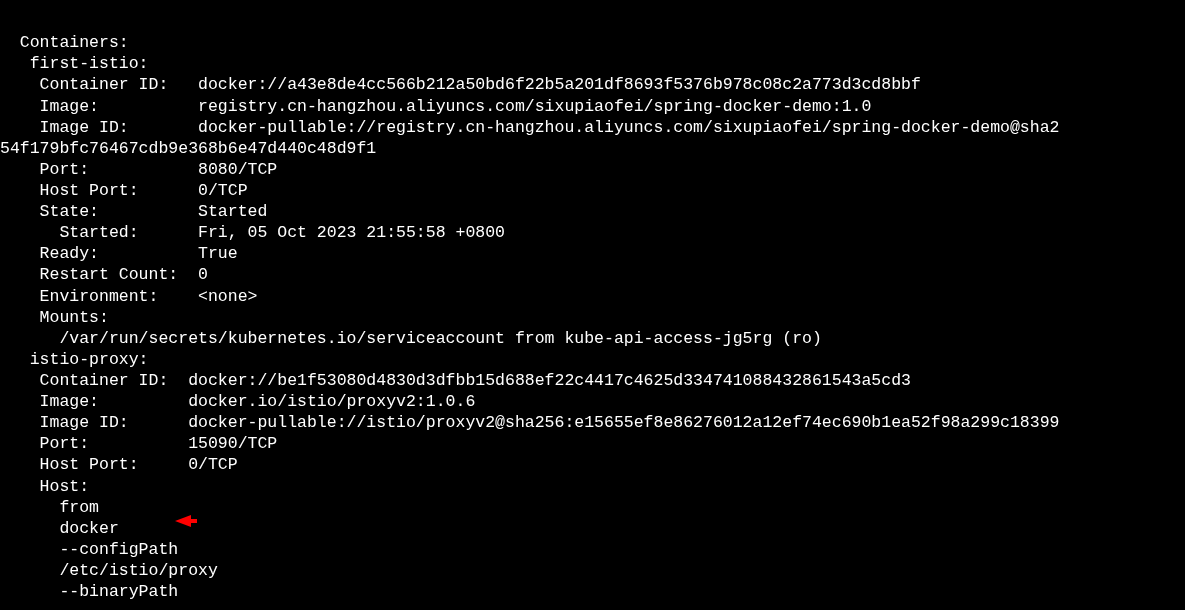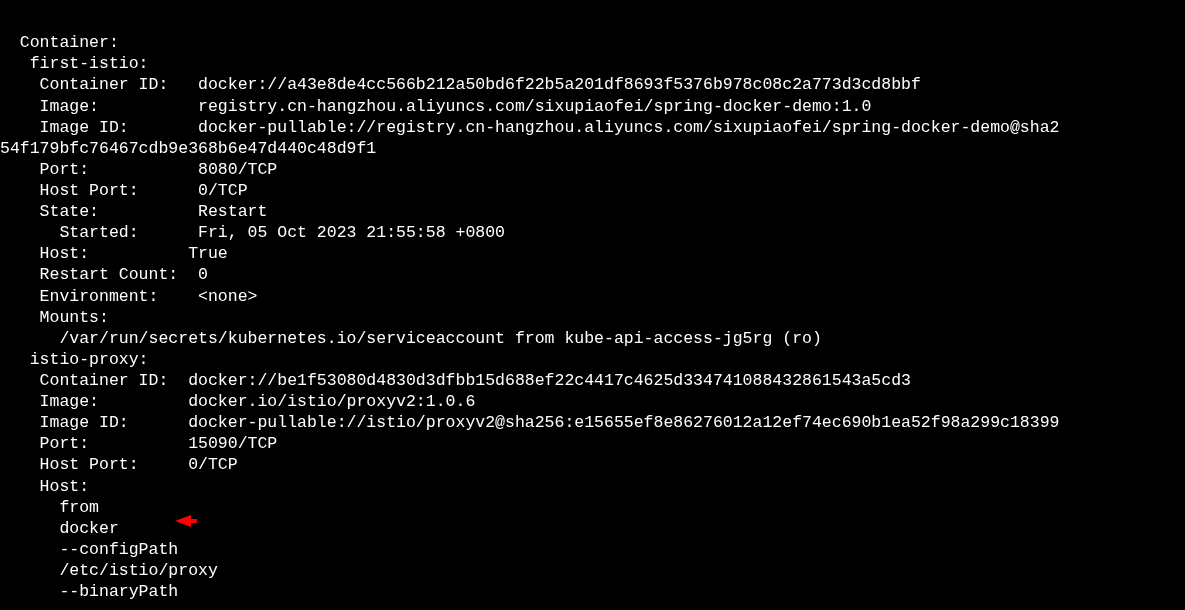--- a/index.html
+++ b/index.html
@@ -41,31 +41,31 @@
       background: #ff0000;
     }
   </style>
 </head>
 <body>
 
 
 
 <div class="terminal">
 <span></span>
-<span>  Container:</span>
+<span>  Containers:</span>
 <span>   first-istio:</span>
 <span>    Container ID:   docker://a43e8de4cc566b212a50bd6f22b5a201df8693f5376b978c08c2a773d3cd8bbf</span>
 <span>    Image:          registry.cn-hangzhou.aliyuncs.com/sixupiaofei/spring-docker-demo:1.0</span>
 <span>    Image ID:       docker-pullable://registry.cn-hangzhou.aliyuncs.com/sixupiaofei/spring-docker-demo@sha2</span>
 <span>54f179bfc76467cdb9e368b6e47d440c48d9f1</span>
 <span>    Port:           8080/TCP</span>
 <span>    Host Port:      0/TCP</span>
-<span>    State:          Restart</span>
+<span>    State:          Started</span>
 <span>      Started:      Fri, 05 Oct 2023 21:55:58 +0800</span>
-<span>    Host:          True</span>
+<span>    Ready:          True</span>
 <span>    Restart Count:  0</span>
 <span>    Environment:    &lt;none&gt;</span>
 <span>    Mounts:</span>
 <span>      /var/run/secrets/kubernetes.io/serviceaccount from kube-api-access-jg5rg (ro)</span>
 <span>   istio-proxy:</span>
 <span>    Container ID:  docker://be1f53080d4830d3dfbb15d688ef22c4417c4625d334741088432861543a5cd3</span>
 <span>    Image:         docker.io/istio/proxyv2:1.0.6</span>
 <span>    Image ID:      docker-pullable://istio/proxyv2@sha256:e15655ef8e86276012a12ef74ec690b1ea52f98a299c18399</span>
 <span>    Port:          15090/TCP</span>
 <span>    Host Port:     0/TCP</span>

